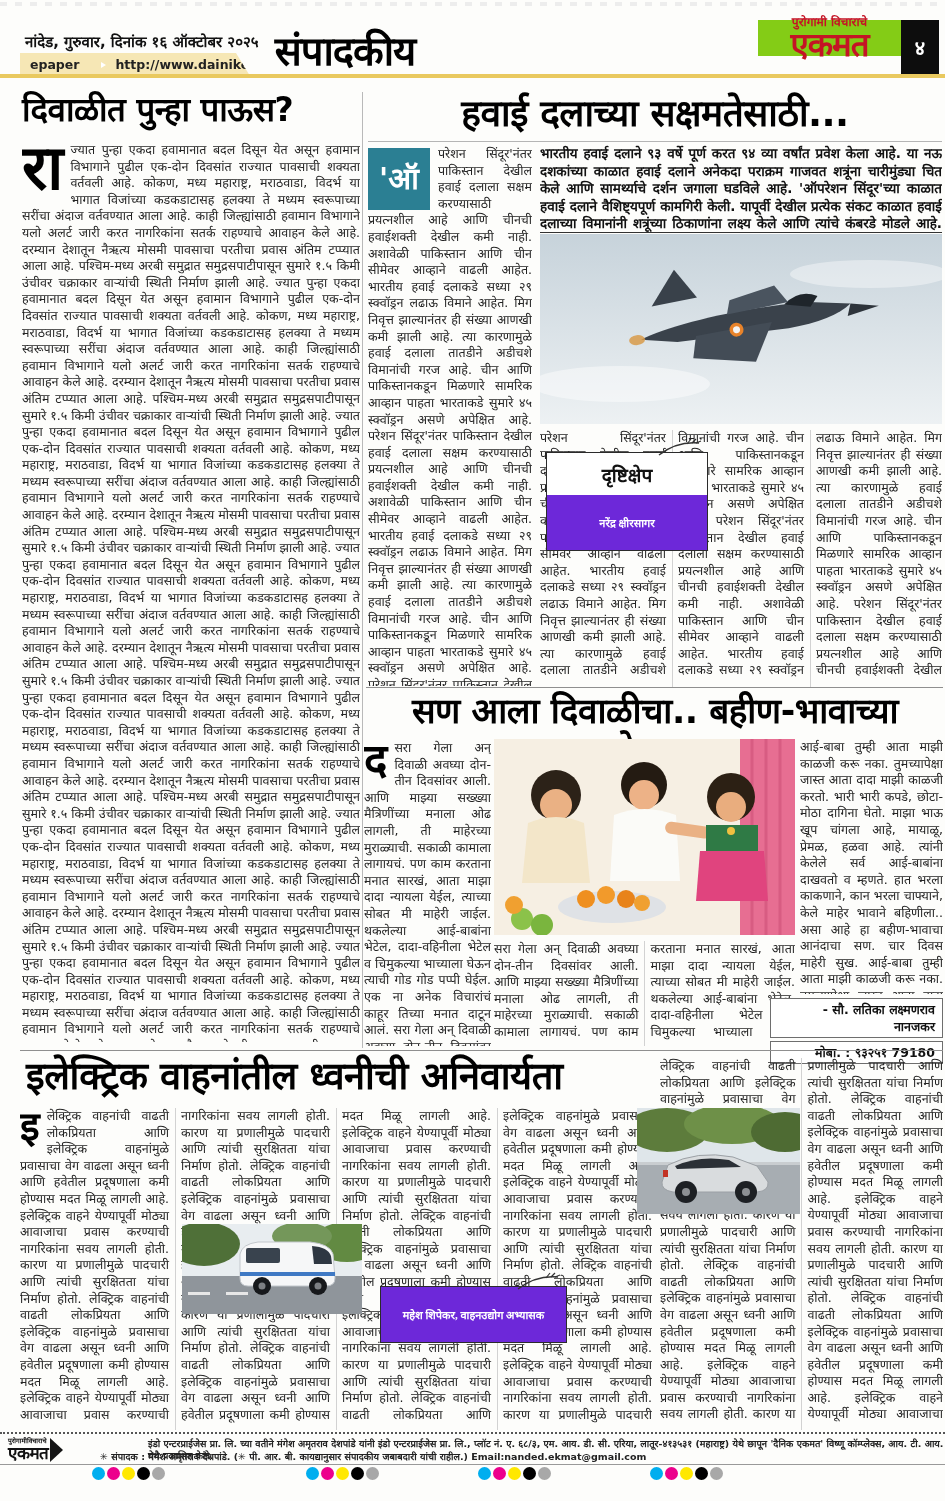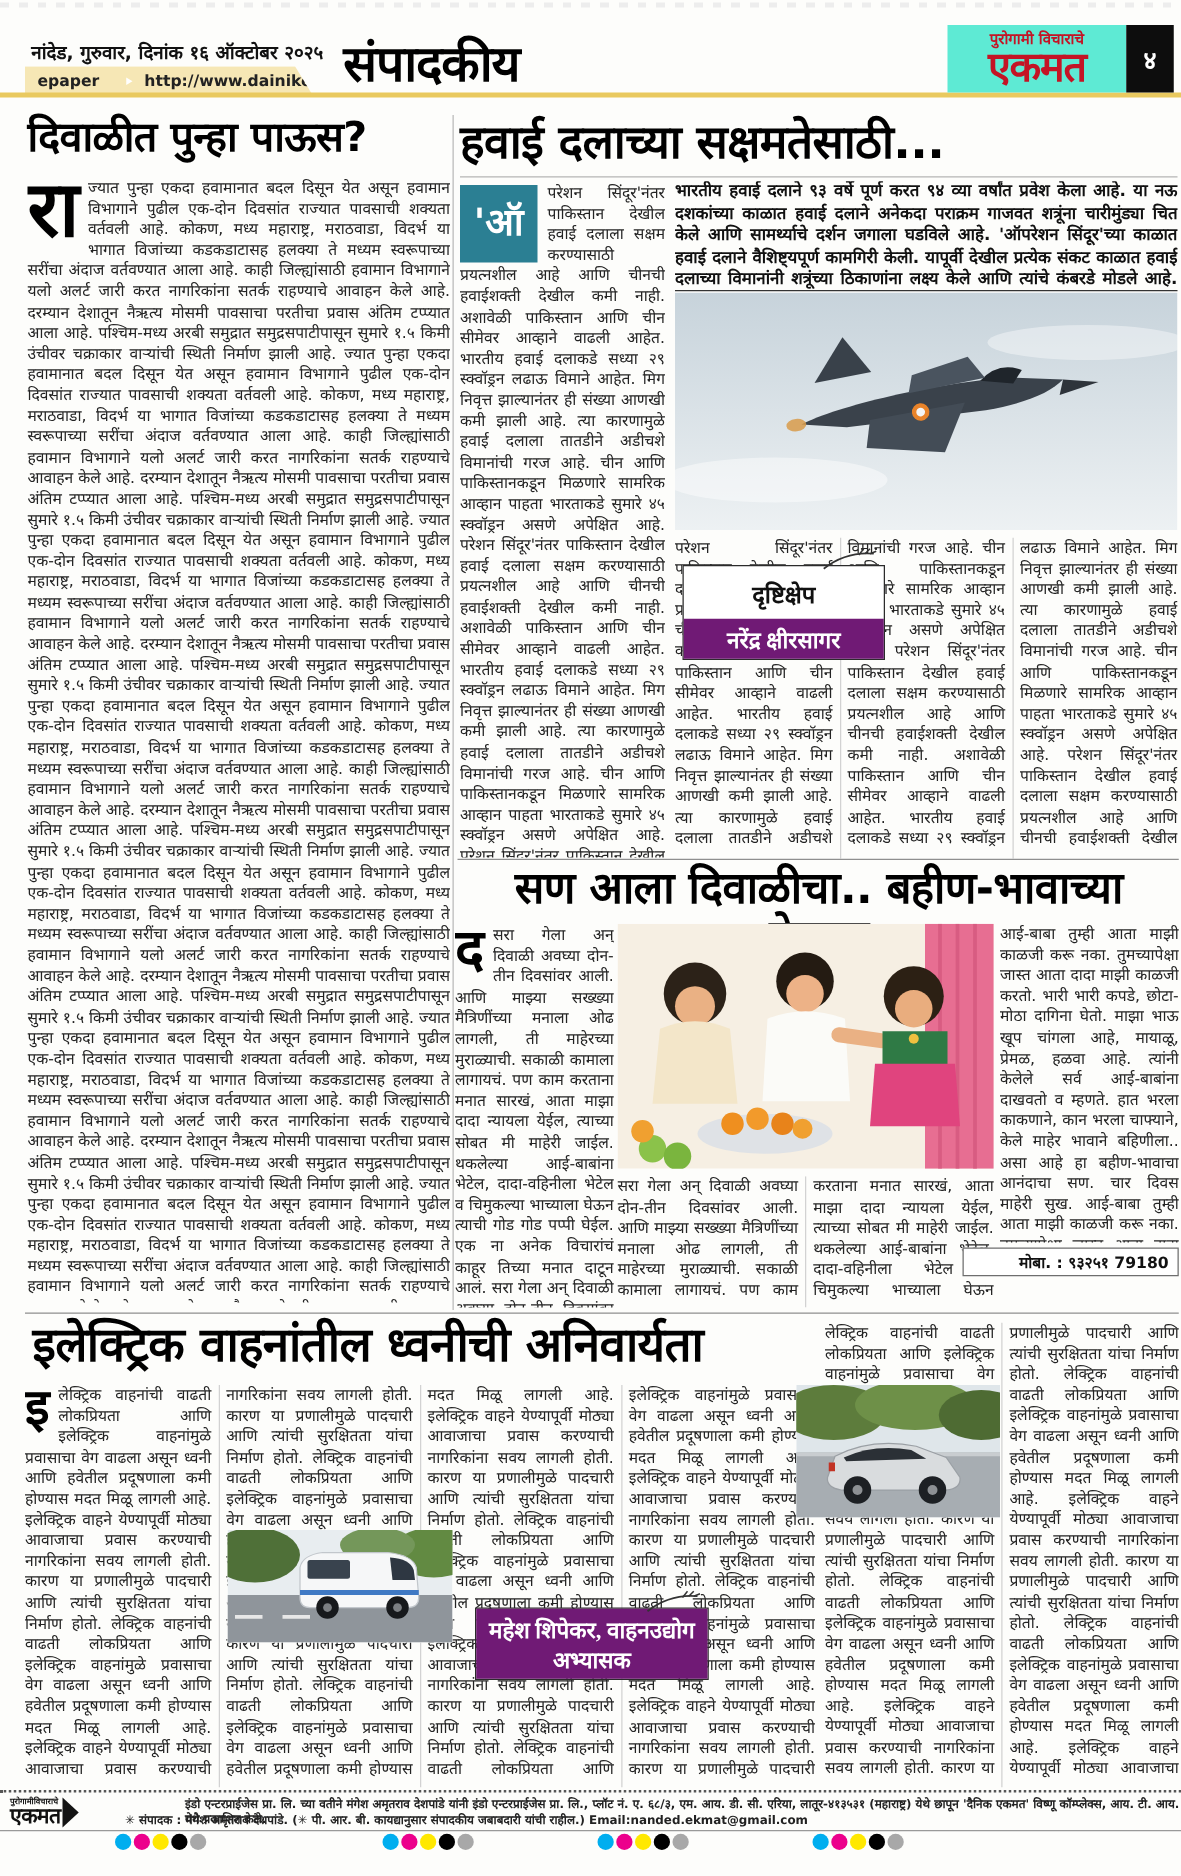--- a/index.html
+++ b/index.html
@@ -16,21 +16,21 @@
   .epaper-banner{left:20px;top:53px;width:220px;height:23px;background:#f6e7b5;
     clip-path:polygon(0 0,calc(100% - 14px) 0,100% 100%,0 100%);
     display:flex;align-items:center;gap:18px;padding-left:10px;font-size:12.5px;font-weight:700;color:#222;}
   .epaper-dot{width:12px;height:12px;border-radius:50%;background:#cf2027;display:inline-block;
     position:relative;}
   .epaper-dot:after{content:"";position:absolute;left:4px;top:3px;border-left:5px solid #fff;
     border-top:3px solid transparent;border-bottom:3px solid transparent;}
   .section-title{left:240px;top:22px;width:210px;font-size:40px;font-weight:800;color:#000;
     text-align:center;letter-spacing:-1px;}
   .gold-rule{left:0;top:74px;width:945px;height:4px;background:#e9c95f;}
-  .masthead{left:758px;top:20px;width:143px;height:54px;background:#5eead4;
+  .masthead{left:758px;top:20px;width:143px;height:36px;background:#84cc16;
     display:flex;flex-direction:column;align-items:center;justify-content:center;line-height:1;}
   .masthead .tag{font-size:12px;font-weight:700;color:#c41425;}
   .masthead .name{font-size:33px;font-weight:800;color:#c41425;letter-spacing:-1px;}
   .pgnum{left:901px;top:20px;width:38px;height:54px;background:#0d0d0d;color:#fff;
     display:flex;align-items:center;justify-content:center;font-size:20px;font-weight:700;}
   
   .headline{font-weight:800;color:#000;line-height:1.1;letter-spacing:-0.5px;}
   .fillbox{overflow:hidden;}
   .bodytxt{font-size:12.5px;line-height:16.6px;text-align:justify;color:#232323;}
   .dropcap{float:left;font-weight:700;color:#000;padding-right:7px;}
@@ -43,21 +43,21 @@
   .vrule{width:1px;background:#b9b9b9;}
   .hrule{height:1px;background:#8f8f8f;}
   .cols3{column-count:3;column-gap:12px;column-rule:1px solid #d2d2d2;}
   .cols2{column-count:2;column-gap:12px;column-rule:1px solid #d2d2d2;}
   .cols4{column-count:4;column-gap:12px;column-rule:1px solid #d2d2d2;}
   .intro-bold{font-size:13.5px;line-height:17.6px;font-weight:700;text-align:justify;
     color:#111;border-bottom:1.5px solid #333;overflow:hidden;}
   
   .authbox{background:#fff;border:1.5px solid #2b2b2b;text-align:center;font-family:Liberation Serif, serif;}
   .authbox .title{font-size:19px;font-weight:800;color:#111;padding:9px 0 7px;}
-  .authbox .bar{background:#701a75;color:#fff;font-size:18px;font-weight:700;padding:4px 2px;}
+  .authbox .bar{background:#6d28d9;color:#fff;font-size:11px;font-weight:700;padding:20px 2px;}
   .ornament{position:absolute;top:-16px;right:4px;}
   .byline-box{border:1px solid #6e6e6e;background:#fff;padding:2px 7px;margin-bottom:3px;
     font-size:12.5px;font-weight:700;text-align:right;color:#111;}
   
   .foot-dotted{left:0;top:1432px;width:945px;height:0;border-top:2px dotted #555;}
   .foot-logo{left:8px;top:1438px;display:flex;align-items:center;}
   .foot-logo .stack{display:flex;flex-direction:column;line-height:1;}
   .foot-logo .tag{font-size:6.5px;font-weight:700;color:#111;}
   .foot-logo .name{font-size:17px;font-weight:800;color:#111;letter-spacing:-0.5px;}
   .foot-tri{width:0;height:0;border-left:13px solid #141414;
@@ -86,21 +86,21 @@
   <span class="name">एकमत</span>
 </div>
 <div class="abs pgnum">४</div>
 
 <div class="abs headline" style="left:22px;top:92px;width:330px;font-size:33px;">दिवाळीत पुन्हा पाऊस?</div>
 <div class="abs vrule" style="left:362px;top:92px;height:956px;"></div>
 <div class="abs fillbox bodytxt" style="left:22px;top:142px;width:338px;height:900px;">
   <span class="dropcap dc-big">रा</span><span>ज्यात पुन्हा एकदा हवामानात बदल दिसून येत असून हवामान विभागाने पुढील एक-दोन दिवसांत राज्यात पावसाची शक्यता वर्तवली आहे. कोकण, मध्य महाराष्ट्र, मराठवाडा, विदर्भ या भागात विजांच्या कडकडाटासह हलक्या ते मध्यम स्वरूपाच्या सरींचा अंदाज वर्तवण्यात आला आहे. काही जिल्ह्यांसाठी हवामान विभागाने यलो अलर्ट जारी करत नागरिकांना सतर्क राहण्याचे आवाहन केले आहे. दरम्यान देशातून नैऋत्य मोसमी पावसाचा परतीचा प्रवास अंतिम टप्प्यात आला आहे. पश्चिम-मध्य अरबी समुद्रात समुद्रसपाटीपासून सुमारे १.५ किमी उंचीवर चक्राकार वाऱ्यांची स्थिती निर्माण झाली आहे. ज्यात पुन्हा एकदा हवामानात बदल दिसून येत असून हवामान विभागाने पुढील एक-दोन दिवसांत राज्यात पावसाची शक्यता वर्तवली आहे. कोकण, मध्य महाराष्ट्र, मराठवाडा, विदर्भ या भागात विजांच्या कडकडाटासह हलक्या ते मध्यम स्वरूपाच्या सरींचा अंदाज वर्तवण्यात आला आहे. काही जिल्ह्यांसाठी हवामान विभागाने यलो अलर्ट जारी करत नागरिकांना सतर्क राहण्याचे आवाहन केले आहे. दरम्यान देशातून नैऋत्य मोसमी पावसाचा परतीचा प्रवास अंतिम टप्प्यात आला आहे. पश्चिम-मध्य अरबी समुद्रात समुद्रसपाटीपासून सुमारे १.५ किमी उंचीवर चक्राकार वाऱ्यांची स्थिती निर्माण झाली आहे. ज्यात पुन्हा एकदा हवामानात बदल दिसून येत असून हवामान विभागाने पुढील एक-दोन दिवसांत राज्यात पावसाची शक्यता वर्तवली आहे. कोकण, मध्य महाराष्ट्र, मराठवाडा, विदर्भ या भागात विजांच्या कडकडाटासह हलक्या ते मध्यम स्वरूपाच्या सरींचा अंदाज वर्तवण्यात आला आहे. काही जिल्ह्यांसाठी हवामान विभागाने यलो अलर्ट जारी करत नागरिकांना सतर्क राहण्याचे आवाहन केले आहे. दरम्यान देशातून नैऋत्य मोसमी पावसाचा परतीचा प्रवास अंतिम टप्प्यात आला आहे. पश्चिम-मध्य अरबी समुद्रात समुद्रसपाटीपासून सुमारे १.५ किमी उंचीवर चक्राकार वाऱ्यांची स्थिती निर्माण झाली आहे. ज्यात पुन्हा एकदा हवामानात बदल दिसून येत असून हवामान विभागाने पुढील एक-दोन दिवसांत राज्यात पावसाची शक्यता वर्तवली आहे. कोकण, मध्य महाराष्ट्र, मराठवाडा, विदर्भ या भागात विजांच्या कडकडाटासह हलक्या ते मध्यम स्वरूपाच्या सरींचा अंदाज वर्तवण्यात आला आहे. काही जिल्ह्यांसाठी हवामान विभागाने यलो अलर्ट जारी करत नागरिकांना सतर्क राहण्याचे आवाहन केले आहे. दरम्यान देशातून नैऋत्य मोसमी पावसाचा परतीचा प्रवास अंतिम टप्प्यात आला आहे. पश्चिम-मध्य अरबी समुद्रात समुद्रसपाटीपासून सुमारे १.५ किमी उंचीवर चक्राकार वाऱ्यांची स्थिती निर्माण झाली आहे. ज्यात पुन्हा एकदा हवामानात बदल दिसून येत असून हवामान विभागाने पुढील एक-दोन दिवसांत राज्यात पावसाची शक्यता वर्तवली आहे. कोकण, मध्य महाराष्ट्र, मराठवाडा, विदर्भ या भागात विजांच्या कडकडाटासह हलक्या ते मध्यम स्वरूपाच्या सरींचा अंदाज वर्तवण्यात आला आहे. काही जिल्ह्यांसाठी हवामान विभागाने यलो अलर्ट जारी करत नागरिकांना सतर्क राहण्याचे आवाहन केले आहे. दरम्यान देशातून नैऋत्य मोसमी पावसाचा परतीचा प्रवास अंतिम टप्प्यात आला आहे. पश्चिम-मध्य अरबी समुद्रात समुद्रसपाटीपासून सुमारे १.५ किमी उंचीवर चक्राकार वाऱ्यांची स्थिती निर्माण झाली आहे. ज्यात पुन्हा एकदा हवामानात बदल दिसून येत असून हवामान विभागाने पुढील एक-दोन दिवसांत राज्यात पावसाची शक्यता वर्तवली आहे. कोकण, मध्य महाराष्ट्र, मराठवाडा, विदर्भ या भागात विजांच्या कडकडाटासह हलक्या ते मध्यम स्वरूपाच्या सरींचा अंदाज वर्तवण्यात आला आहे. काही जिल्ह्यांसाठी हवामान विभागाने यलो अलर्ट जारी करत नागरिकांना सतर्क राहण्याचे आवाहन केले आहे. दरम्यान देशातून नैऋत्य मोसमी पावसाचा परतीचा प्रवास अंतिम टप्प्यात आला आहे. पश्चिम-मध्य अरबी समुद्रात समुद्रसपाटीपासून सुमारे १.५ किमी उंचीवर चक्राकार वाऱ्यांची स्थिती निर्माण झाली आहे. ज्यात पुन्हा एकदा हवामानात बदल दिसून येत असून हवामान विभागाने पुढील एक-दोन दिवसांत राज्यात पावसाची शक्यता वर्तवली आहे. कोकण, मध्य महाराष्ट्र, मराठवाडा, विदर्भ या भागात विजांच्या कडकडाटासह हलक्या ते मध्यम स्वरूपाच्या सरींचा अंदाज वर्तवण्यात आला आहे. काही जिल्ह्यांसाठी हवामान विभागाने यलो अलर्ट जारी करत नागरिकांना सतर्क राहण्याचे आवाहन केले आहे. दरम्यान देशातून नैऋत्य मोसमी पावसाचा परतीचा प्रवास अंतिम टप्प्यात आला आहे. पश्चिम-मध्य अरबी समुद्रात समुद्रसपाटीपासून सुमारे १.५ किमी उंचीवर चक्राकार वाऱ्यांची स्थिती निर्माण झाली आहे.</span>
 </div>
 
-<div class="abs headline" style="left:368px;top:94px;width:574px;font-size:37px;">हवाई दलाच्या सक्षमतेसाठी...</div>
+<div class="abs headline" style="left:368px;top:94px;width:574px;font-size:37px;text-align:center;">हवाई दलाच्या सक्षमतेसाठी...</div>
 <div class="abs hrule" style="left:368px;top:141px;width:574px;background:#b5b5b5;"></div>
 
 <div class="abs fillbox bodytxt" style="left:368px;top:146px;width:164px;height:540px;">
   <span class="dropbox">'ऑ</span><span>परेशन सिंदूर'नंतर पाकिस्तान देखील हवाई दलाला सक्षम करण्यासाठी प्रयत्नशील आहे आणि चीनची हवाईशक्ती देखील कमी नाही. अशावेळी पाकिस्तान आणि चीन सीमेवर आव्हाने वाढली आहेत. भारतीय हवाई दलाकडे सध्या २९ स्क्वॉड्रन लढाऊ विमाने आहेत. मिग निवृत्त झाल्यानंतर ही संख्या आणखी कमी झाली आहे. त्या कारणामुळे हवाई दलाला तातडीने अडीचशे विमानांची गरज आहे. चीन आणि पाकिस्तानकडून मिळणारे सामरिक आव्हान पाहता भारताकडे सुमारे ४५ स्क्वॉड्रन असणे अपेक्षित आहे. परेशन सिंदूर'नंतर पाकिस्तान देखील हवाई दलाला सक्षम करण्यासाठी प्रयत्नशील आहे आणि चीनची हवाईशक्ती देखील कमी नाही. अशावेळी पाकिस्तान आणि चीन सीमेवर आव्हाने वाढली आहेत. भारतीय हवाई दलाकडे सध्या २९ स्क्वॉड्रन लढाऊ विमाने आहेत. मिग निवृत्त झाल्यानंतर ही संख्या आणखी कमी झाली आहे. त्या कारणामुळे हवाई दलाला तातडीने अडीचशे विमानांची गरज आहे. चीन आणि पाकिस्तानकडून मिळणारे सामरिक आव्हान पाहता भारताकडे सुमारे ४५ स्क्वॉड्रन असणे अपेक्षित आहे. परेशन सिंदूर'नंतर पाकिस्तान देखील हवाई दलाला सक्षम करण्यासाठी प्रयत्नशील आहे आणि चीनची हवाईशक्ती देखील कमी नाही. अशावेळी पाकिस्तान आणि चीन सीमेवर आव्हाने वाढली आहेत. भारतीय हवाई दलाकडे सध्या २९ स्क्वॉड्रन लढाऊ विमाने आहेत. मिग निवृत्त झाल्यानंतर ही संख्या आणखी कमी झाली आहे. त्या कारणामुळे हवाई दलाला तातडीने अडीचशे विमानांची गरज आहे. चीन आणि पाकिस्तानकडून मिळणारे सामरिक आव्हान पाहता भारताकडे सुमारे ४५ स्क्वॉड्रन असणे अपेक्षित आहे.</span>
 </div>
 
 <div class="abs intro-bold" style="left:540px;top:145px;width:402px;height:87px;">भारतीय हवाई दलाने ९३ वर्षे पूर्ण करत ९४ व्या वर्षांत प्रवेश केला आहे. या नऊ दशकांच्या काळात हवाई दलाने अनेकदा पराक्रम गाजवत शत्रूंना चारीमुंड्या चित केले आणि सामर्थ्याचे दर्शन जगाला घडविले आहे. 'ऑपरेशन सिंदूर'च्या काळात हवाई दलाने वैशिष्ट्यपूर्ण कामगिरी केली. यापूर्वी देखील प्रत्येक संकट काळात हवाई दलाच्या विमानांनी शत्रूंच्या ठिकाणांना लक्ष्य केले आणि त्यांचे कंबरडे मोडले आहे. भारतीय हवाई दलाने शत्रूला नेस्तनाबूत करत विजयात मोलाची भूमिका बजावली.</div>
 
 <div class="abs photo" style="left:540px;top:234px;width:402px;height:190px;">
   <svg width="402" height="190" viewBox="0 0 402 190">
@@ -183,20 +183,21 @@
 
 <div class="abs fillbox bodytxt" style="left:800px;top:739px;width:143px;height:255px;">
   <span>आई-बाबा तुम्ही आता माझी काळजी करू नका. तुमच्यापेक्षा जास्त आता दादा माझी काळजी करतो. भारी भारी कपडे, छोटा-मोठा दागिना घेतो. माझा भाऊ खूप चांगला आहे, मायाळू, प्रेमळ, हळवा आहे. त्यांनी केलेले सर्व आई-बाबांना दाखवतो व म्हणते. हात भरला काकणाने, कान भरला चाफ्याने, केले माहेर भावाने बहिणीला.. असा आहे हा बहीण-भावाचा आनंदाचा सण. चार दिवस माहेरी सुख. आई-बाबा तुम्ही आता माझी काळजी करू नका. तुमच्यापेक्षा जास्त आता दादा माझी काळजी करतो. भारी भारी कपडे, छोटा-मोठा दागिना घेतो. माझा भाऊ खूप चांगला आहे, मायाळू, प्रेमळ, हळवा आहे. त्यांनी केलेले सर्व आई-बाबांना दाखवतो व म्हणते. हात भरला काकणाने, कान भरला चाफ्याने, केले माहेर भावाने बहिणीला.. असा आहे हा बहीण-भावाचा आनंदाचा सण. चार दिवस माहेरी सुख.</span>
 </div>
 
 <div class="abs fillbox bodytxt cols2" style="left:494px;top:941px;width:301px;height:105px;">
   <span>सरा गेला अन् दिवाळी अवघ्या दोन-तीन दिवसांवर आली. आणि माझ्या सख्ख्या मैत्रिणींच्या मनाला ओढ लागली, ती माहेरच्या मुराळ्याची. सकाळी कामाला लागायचं. पण काम करताना मनात सारखं, आता माझा दादा न्यायला येईल, त्याच्या सोबत मी माहेरी जाईल. थकलेल्या आई-बाबांना भेटेल, दादा-वहिनीला भेटेल व चिमुकल्या भाच्याला घेऊन त्याची गोड गोड पप्पी घेईल. एक ना अनेक विचारांचं काहूर तिच्या मनात दाटून आलं.</span>
 </div>
 
 <div class="abs" style="left:770px;top:998px;width:173px;">
+  <div class="byline-box">- सौ. लतिका लक्ष्मणराव नानजकर</div>
   <div class="byline-box">मोबा. : ९३२५१ 79180</div>
 </div>
 
 <div class="abs hrule" style="left:20px;top:1050px;width:923px;"></div>
 <div class="abs headline" style="left:26px;top:1056px;width:628px;font-size:38px;">इलेक्ट्रिक वाहनांतील ध्वनीची अनिवार्यता</div>
 
 <div class="abs fillbox bodytxt cols4" style="left:20px;top:1108px;width:632px;height:322px;">
   <span class="dropcap dc-sm">इ</span><span>लेक्ट्रिक वाहनांची वाढती लोकप्रियता आणि इलेक्ट्रिक वाहनांमुळे प्रवासाचा वेग वाढला असून ध्वनी आणि हवेतील प्रदूषणाला कमी होण्यास मदत मिळू लागली आहे. इलेक्ट्रिक वाहने येण्यापूर्वी मोठ्या आवाजाचा प्रवास करण्याची नागरिकांना सवय लागली होती. कारण या प्रणालीमुळे पादचारी आणि त्यांची सुरक्षितता यांचा निर्माण होतो. लेक्ट्रिक वाहनांची वाढती लोकप्रियता आणि इलेक्ट्रिक वाहनांमुळे प्रवासाचा वेग वाढला असून ध्वनी आणि हवेतील प्रदूषणाला कमी होण्यास मदत मिळू लागली आहे. इलेक्ट्रिक वाहने येण्यापूर्वी मोठ्या आवाजाचा प्रवास करण्याची नागरिकांना सवय लागली होती. कारण या प्रणालीमुळे पादचारी आणि त्यांची सुरक्षितता यांचा निर्माण होतो. लेक्ट्रिक वाहनांची वाढती लोकप्रियता आणि इलेक्ट्रिक वाहनांमुळे प्रवासाचा वेग वाढला असून ध्वनी आणि हवेतील प्रदूषणाला कमी होण्यास मदत मिळू लागली आहे. इलेक्ट्रिक वाहने येण्यापूर्वी मोठ्या आवाजाचा प्रवास करण्याची नागरिकांना सवय लागली होती. कारण या प्रणालीमुळे पादचारी आणि त्यांची सुरक्षितता यांचा निर्माण होतो. लेक्ट्रिक वाहनांची वाढती लोकप्रियता आणि इलेक्ट्रिक वाहनांमुळे प्रवासाचा वेग वाढला असून ध्वनी आणि हवेतील प्रदूषणाला कमी होण्यास मदत मिळू लागली आहे. इलेक्ट्रिक वाहने येण्यापूर्वी मोठ्या आवाजाचा प्रवास करण्याची नागरिकांना सवय लागली होती. कारण या प्रणालीमुळे पादचारी आणि त्यांची सुरक्षितता यांचा निर्माण होतो. लेक्ट्रिक वाहनांची वाढती लोकप्रियता आणि इलेक्ट्रिक वाहनांमुळे प्रवासाचा वेग वाढला असून ध्वनी आणि हवेतील प्रदूषणाला कमी होण्यास मदत मिळू लागली आहे. इलेक्ट्रिक वाहने येण्यापूर्वी मोठ्या आवाजाचा प्रवास करण्याची नागरिकांना सवय लागली होती. कारण या प्रणालीमुळे पादचारी आणि त्यांची सुरक्षितता यांचा निर्माण होतो. लेक्ट्रिक वाहनांची वाढती लोकप्रियता आणि इलेक्ट्रिक वाहनांमुळे प्रवासाचा वेग वाढला असून ध्वनी आणि हवेतील प्रदूषणाला कमी होण्यास मदत मिळू लागली आहे. इलेक्ट्रिक वाहने येण्यापूर्वी मोठ्या आवाजाचा प्रवास करण्याची नागरिकांना सवय लागली होती. कारण या प्रणालीमुळे पादचारी आणि त्यांची सुरक्षितता यांचा निर्माण होतो. लेक्ट्रिक वाहनांची वाढती लोकप्रियता आणि इलेक्ट्रिक वाहनांमुळे प्रवासाचा वेग वाढला असून ध्वनी आणि हवेतील प्रदूषणाला कमी होण्यास मदत मिळू लागली आहे. इलेक्ट्रिक वाहने येण्यापूर्वी मोठ्या आवाजाचा प्रवास करण्याची नागरिकांना सवय लागली होती. कारण या प्रणालीमुळे पादचारी आणि त्यांची सुरक्षितता यांचा निर्माण होतो.</span>
 </div>
 

